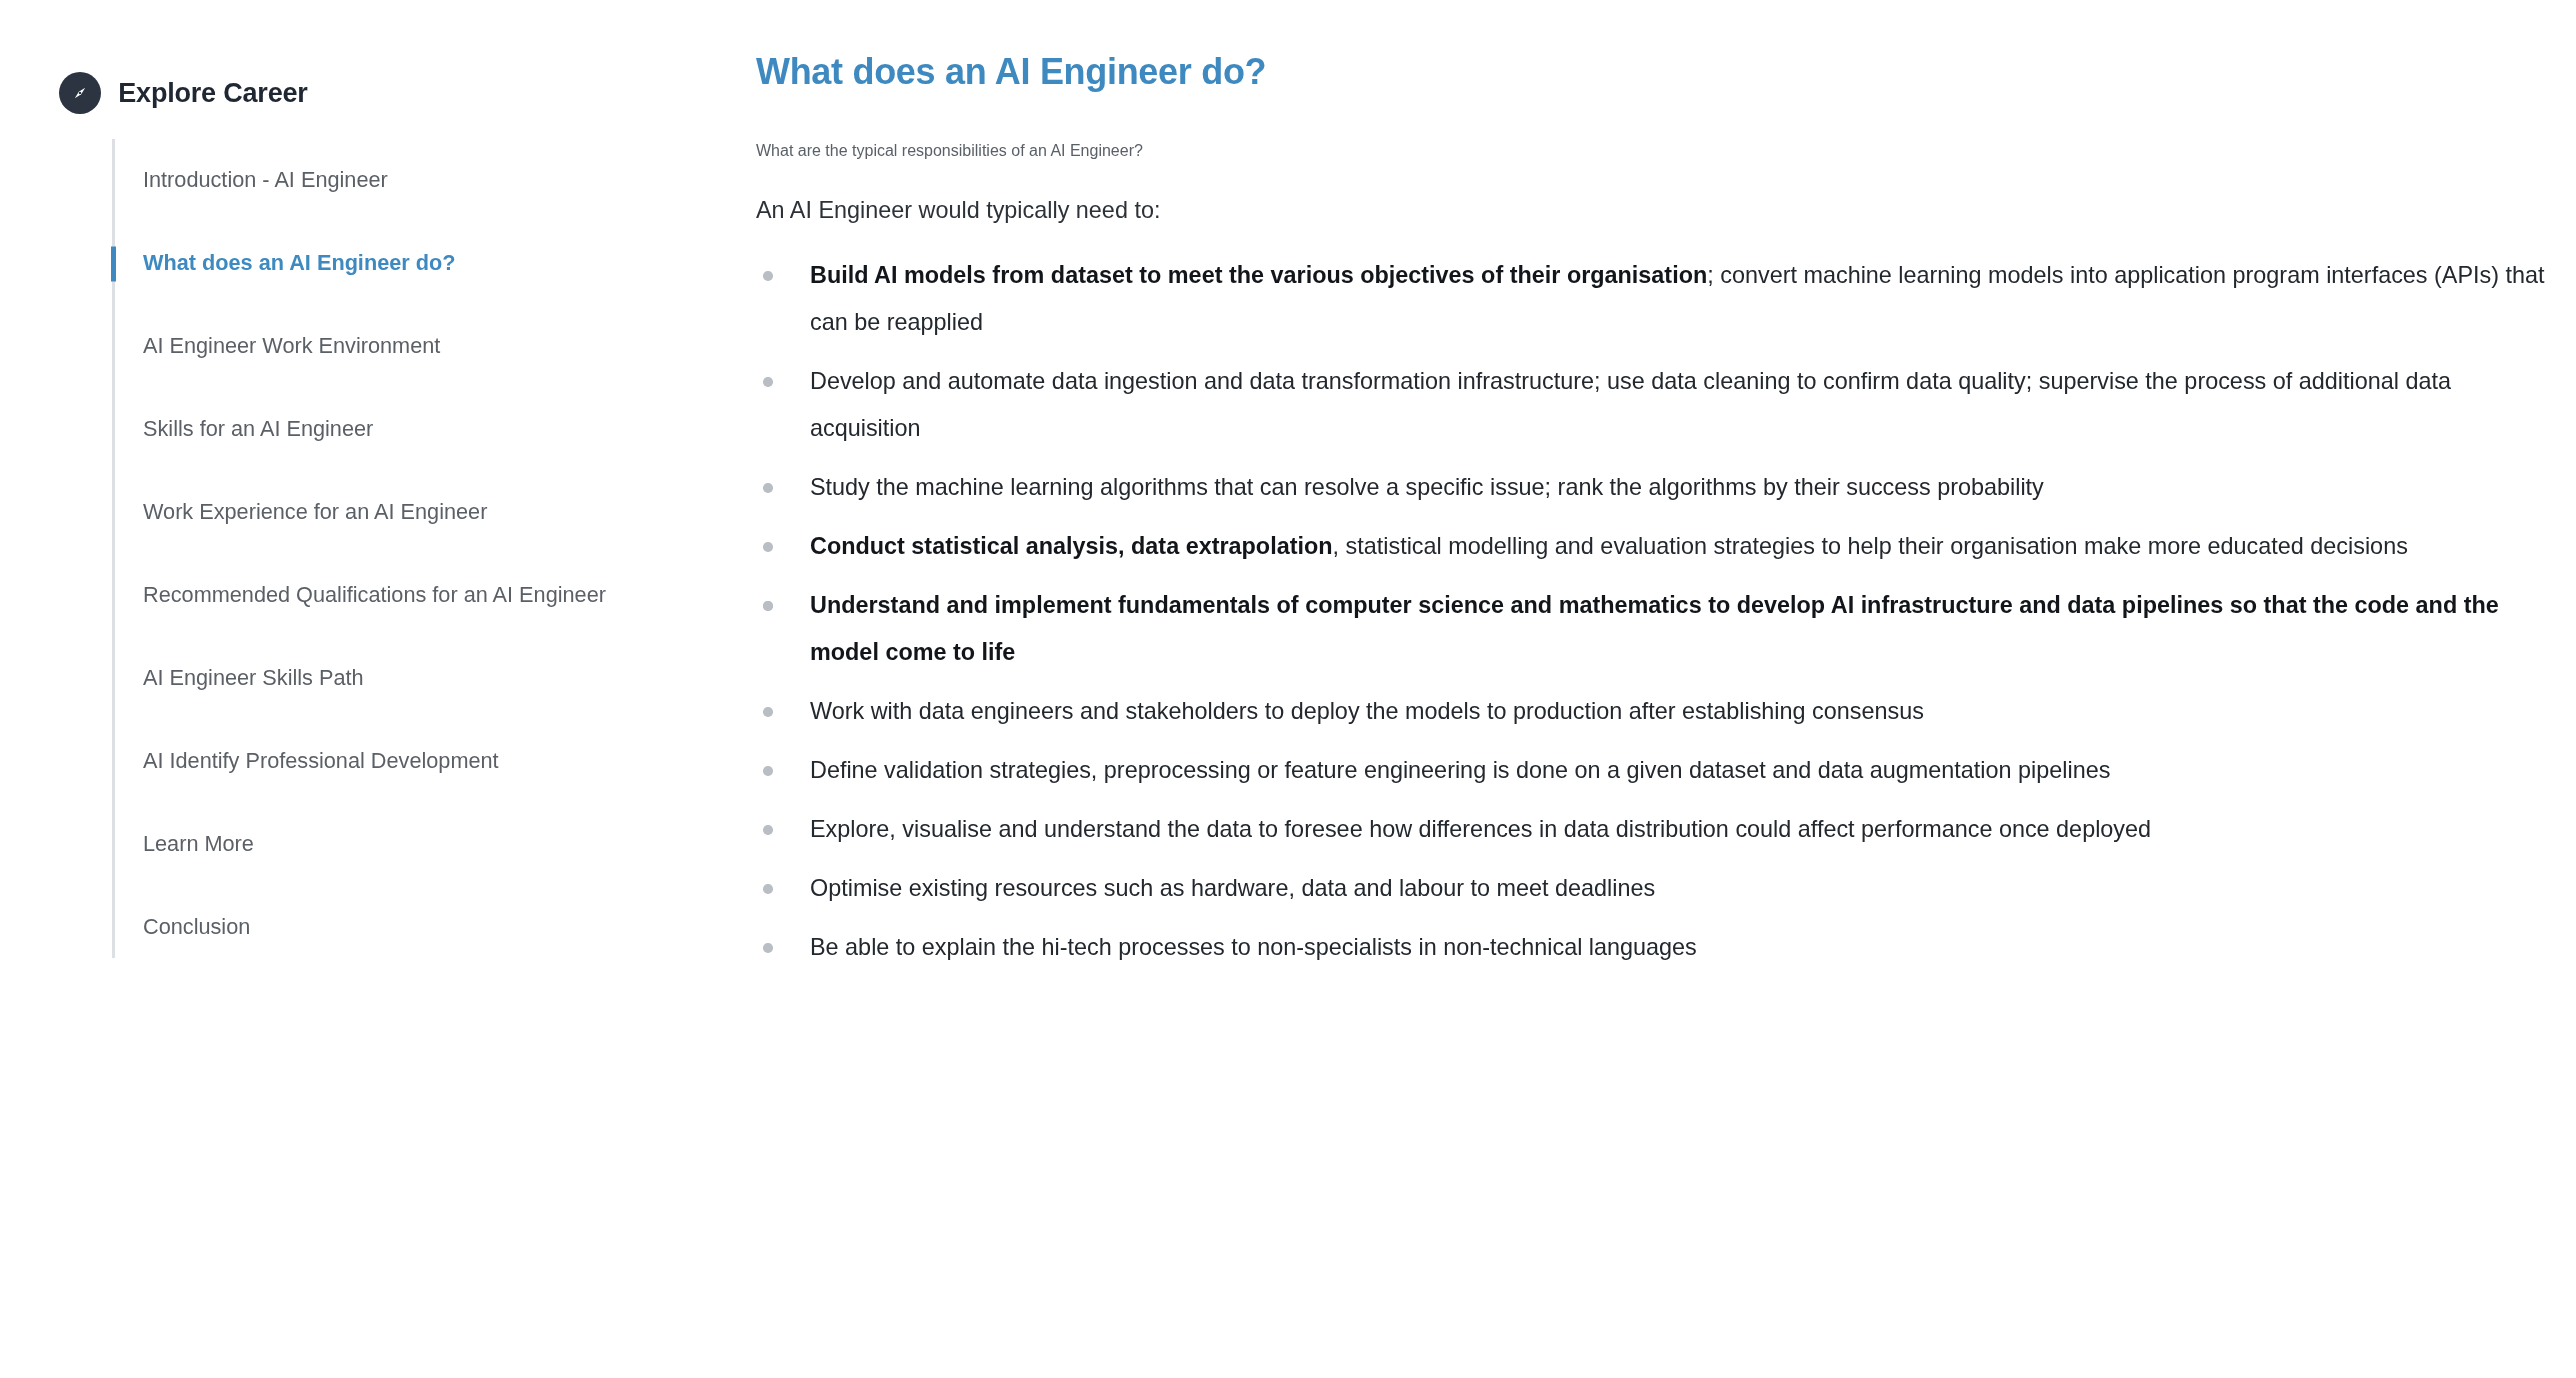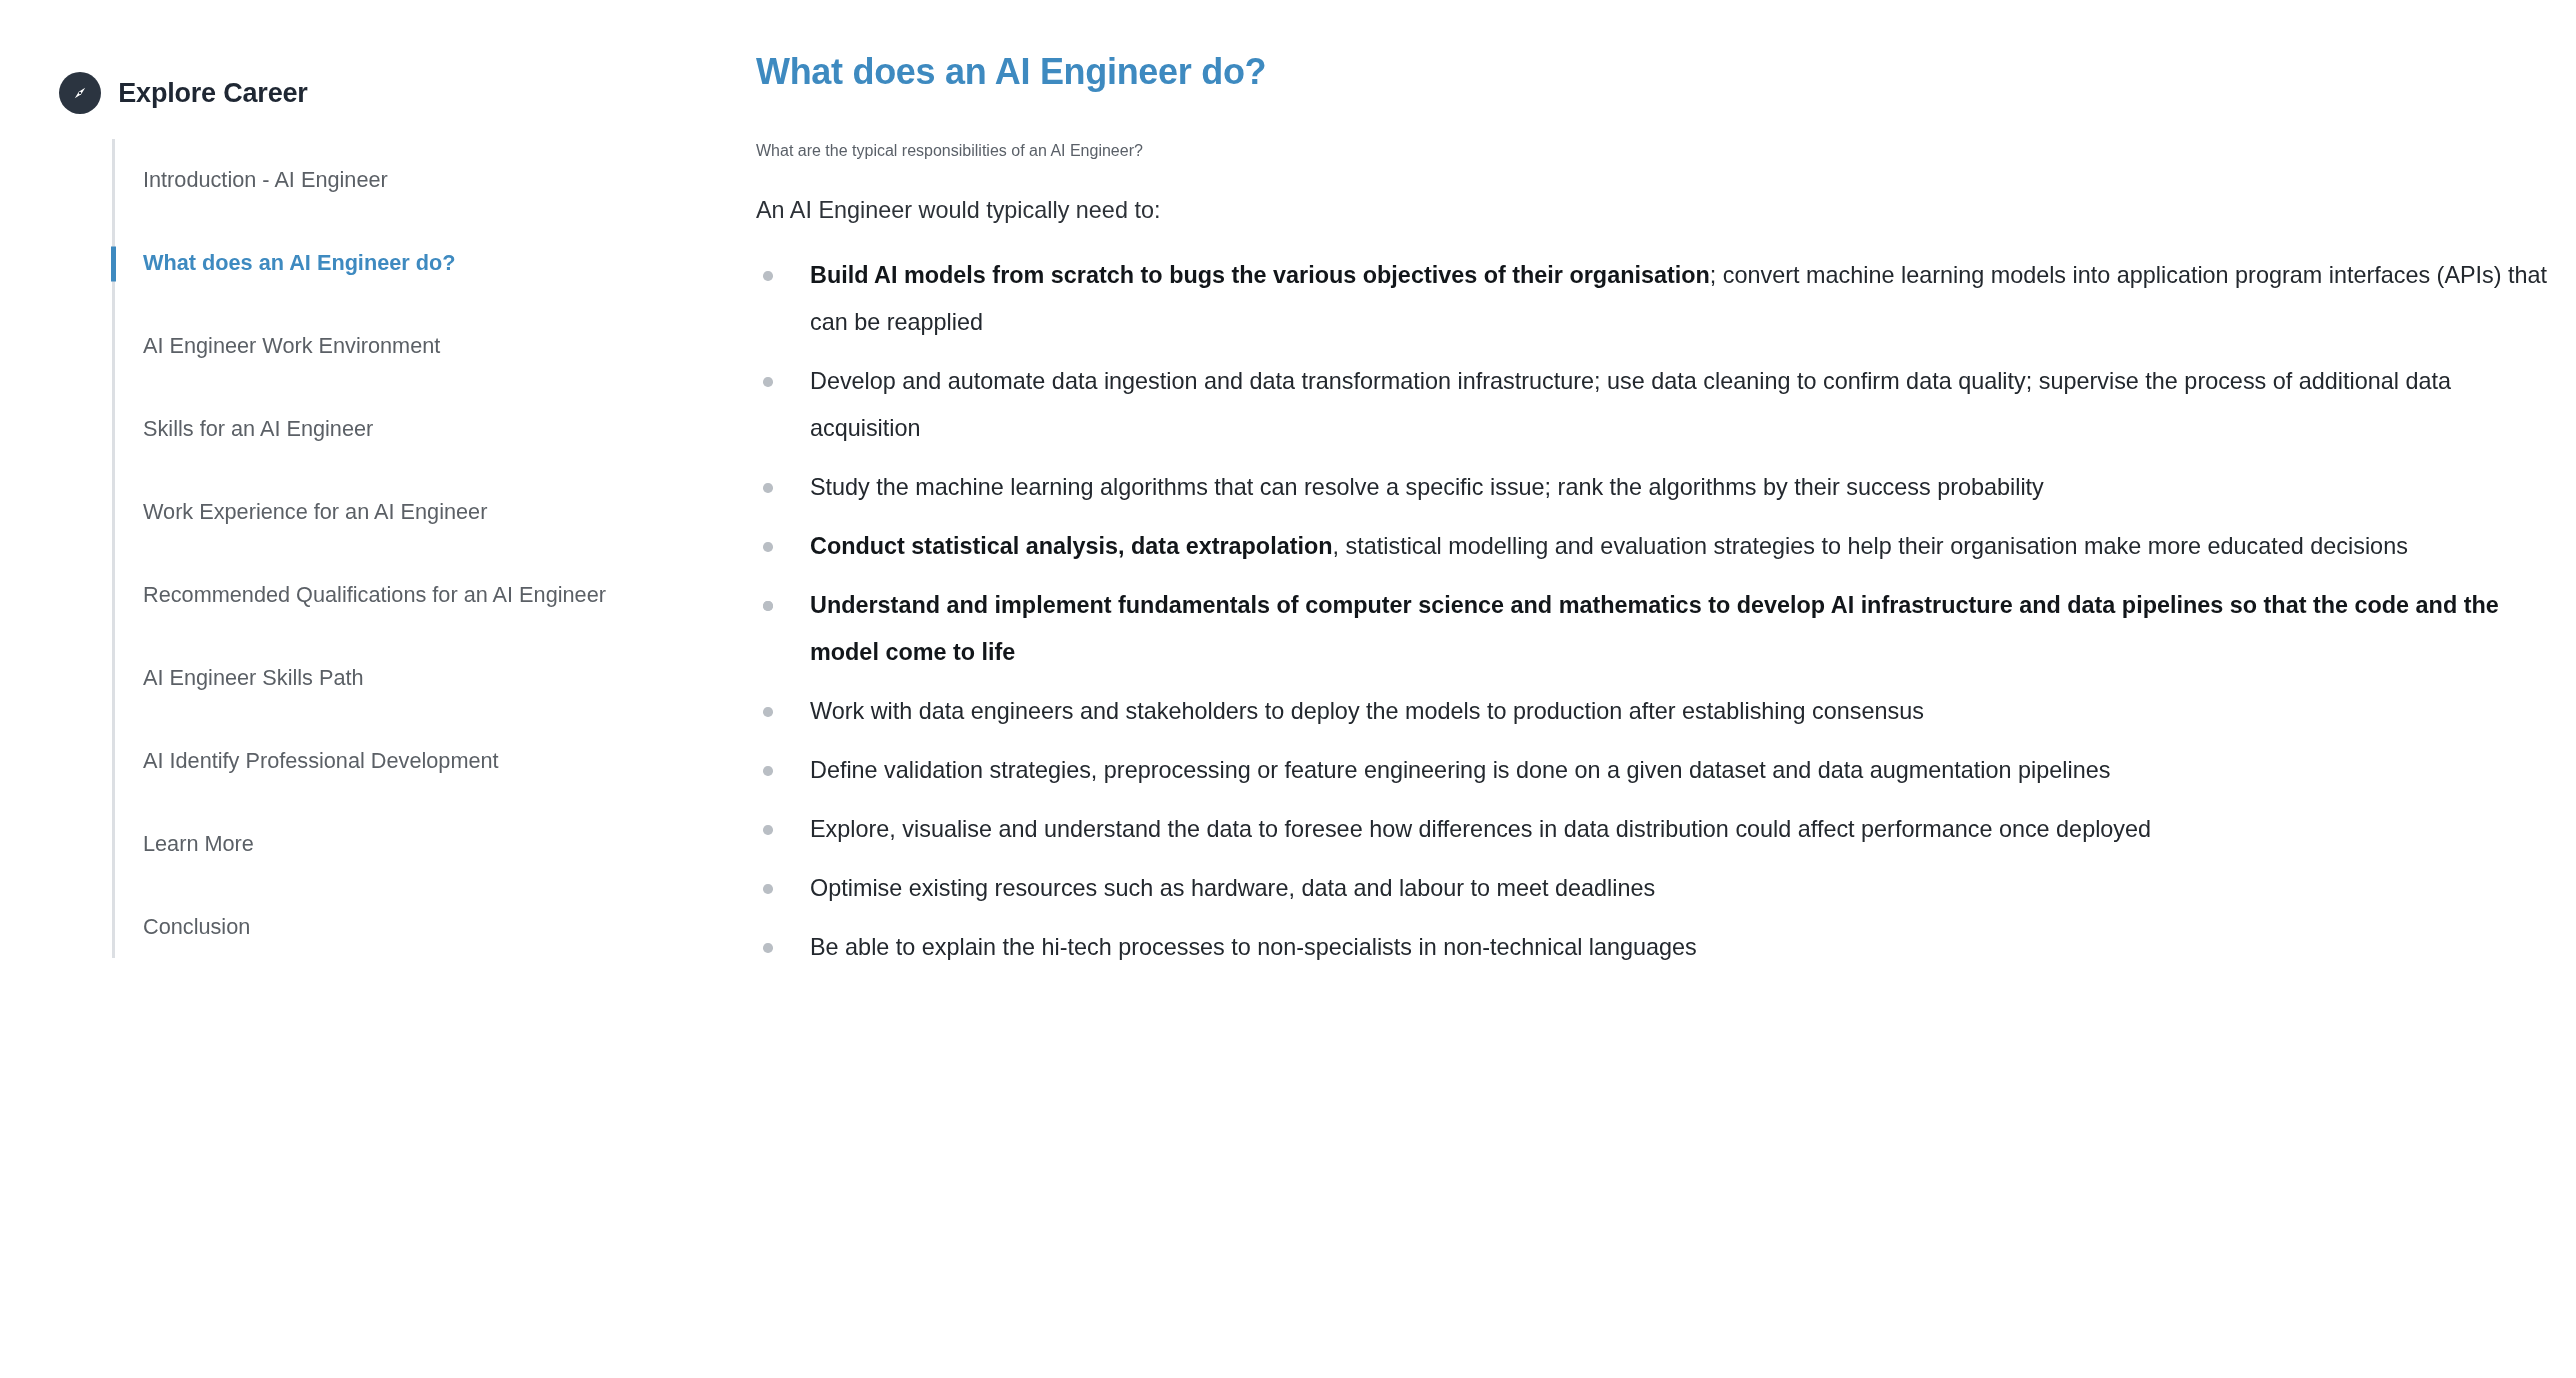--- a/index.html
+++ b/index.html
@@ -240,21 +240,21 @@
 
   <main class="main">
 
     <h1 class="main-heading">What does an AI Engineer do?</h1>
 
     <p class="main-subtitle">What are the typical responsibilities of an AI Engineer?</p>
 
     <p class="main-intro">An AI Engineer would typically need to:</p>
 
     <ul class="resp-list" id="resp-list">
-        <li class="resp-item"><span class="bullet-dot"></span><b>Build AI models from scratch to bugs the various objectives of their organisation</b><span>; convert machine learning models into application program interfaces (APIs) that can be reapplied</span></li>
+        <li class="resp-item"><span class="bullet-dot"></span><b>Build AI models from dataset to meet the various objectives of their organisation</b><span>; convert machine learning models into application program interfaces (APIs) that can be reapplied</span></li>
         <li class="resp-item"><span class="bullet-dot"></span><span>Develop and automate data ingestion and data transformation infrastructure; use data cleaning to confirm data quality; supervise the process of additional data acquisition</span></li>
         <li class="resp-item"><span class="bullet-dot"></span><span>Study the machine learning algorithms that can resolve a specific issue; rank the algorithms by their success probability</span></li>
         <li class="resp-item"><span class="bullet-dot"></span><b>Conduct statistical analysis, data extrapolation</b><span>, statistical modelling and evaluation strategies to help their organisation make more educated decisions</span></li>
         <li class="resp-item"><span class="bullet-dot"></span></li>
         <li class="resp-item"><span class="bullet-dot"></span><b>Understand and implement fundamentals of computer science and mathematics to develop AI infrastructure and data pipelines so that the code and the model come to life</b></li>
         <li class="resp-item"><span class="bullet-dot"></span><span>Work with data engineers and stakeholders to deploy the models to production after establishing consensus</span></li>
         <li class="resp-item"><span class="bullet-dot"></span><span>Define validation strategies, preprocessing or feature engineering is done on a given dataset and data augmentation pipelines</span></li>
         <li class="resp-item"><span class="bullet-dot"></span><span>Explore, visualise and understand the data to foresee how differences in data distribution could affect performance once deployed</span></li>
         <li class="resp-item"><span class="bullet-dot"></span><span>Optimise existing resources such as hardware, data and labour to meet deadlines</span></li>
         <li class="resp-item"><span class="bullet-dot"></span><span>Be able to explain the hi-tech processes to non-specialists in non-technical languages</span></li>

